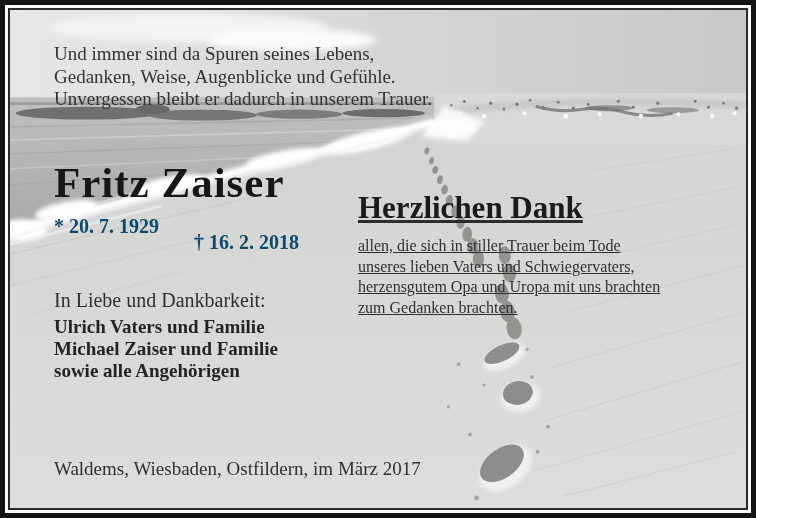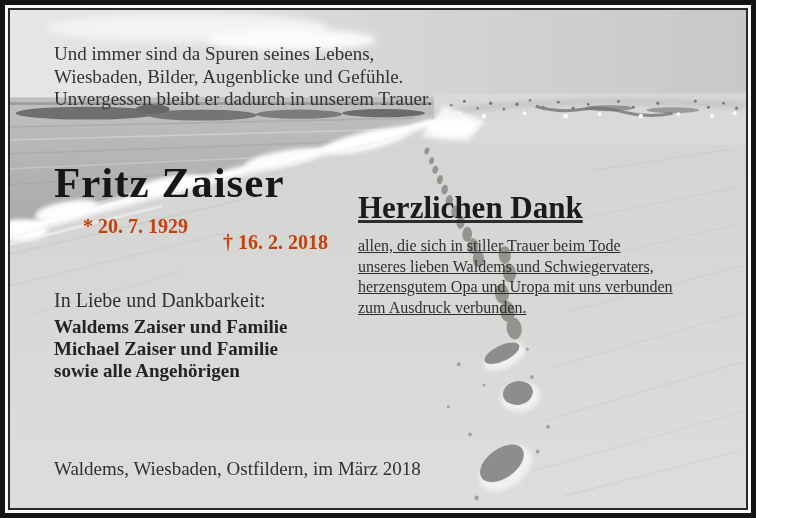--- a/index.html
+++ b/index.html
@@ -5,21 +5,21 @@
   html,body{margin:0;padding:0;background:#ffffff;}
   body{width:800px;height:518px;position:relative;font-family:"Liberation Serif","DejaVu Serif",serif;}
   .card{position:absolute;left:0;top:0;width:756px;height:518px;box-sizing:border-box;
         border:5px solid #141414;background:#fafafa;}
   .photo{position:absolute;left:3px;top:3px;right:3px;bottom:3px;box-sizing:border-box;
          border:2px solid #2a2a2a;overflow:hidden;background:#d8d8d6;}
   .photo svg{position:absolute;left:0;top:0;width:100%;height:100%;}
   .txt{position:absolute;color:#2d2d2d;}
   .verse{left:44px;top:33px;font-size:19px;line-height:22.6px;color:#333331;}
   .name{left:44px;top:149px;font-size:43px;line-height:48px;font-weight:bold;color:#171717;letter-spacing:1px;}
-  .dates{left:44px;top:205px;width:300px;height:26px;font-size:20px;font-weight:bold;color:#c2410c;margin-left:29px;}
+  .dates{left:44px;top:205px;width:300px;height:26px;font-size:20px;font-weight:bold;color:#0c4a6e;}
   .dates .birth{position:absolute;left:0;top:0;}
   .dates .death{position:absolute;left:140px;top:16px;}
   .dates .sym{display:inline-block;margin-right:5px;}
   .intro{left:44px;top:279px;font-size:20px;color:#30302e;}
   .mourners{left:44px;top:306px;font-size:19px;line-height:21.8px;font-weight:bold;color:#242422;}
   .thanks{left:348px;top:180px;width:360px;text-decoration:underline;}
   .thanks-title{font-size:31px;line-height:36px;font-weight:bold;color:#1b1b1b;margin-bottom:10px;}
   .thanks-lines{font-size:16px;line-height:20.6px;color:#30302e;}
   .thanks-lines div{white-space:nowrap;}
   .verse div,.mourners div{white-space:nowrap;}
@@ -189,48 +189,48 @@
             <circle cx="467" cy="400" r="1.6"></circle>
           <circle cx="551" cy="342" r="1.6"></circle>
             <circle cx="562" cy="445" r="2"></circle>
             <circle cx="505" cy="378" r="1.6"></circle>
         </g>
       </g>
     </svg>
 
     <div class="txt verse">
       <div>Und immer sind da Spuren seines Lebens,</div>
-      <div>Wiesbaden, Bilder, Augenblicke und Gefühle.</div>
+      <div>Gedanken, Weise, Augenblicke und Gefühle.</div>
       <div>Unvergessen bleibt er dadurch in unserem Trauer.</div>
     </div>
 
     <div class="txt name">Fritz Zaiser</div>
 
     <div class="txt dates">
       <span class="birth">
         <span class="sym">*</span><span>20. 7. 1929</span>
       </span>
       <span class="death">
         <span class="sym">†</span><span>16. 2. 2018</span>
       </span>
     </div>
 
     <div class="txt intro">In Liebe und Dankbarkeit:</div>
     <div class="txt mourners">
-      <div>Waldems Zaiser und Familie</div>
+      <div>Ulrich Vaters und Familie</div>
       <div>Michael Zaiser und Familie</div>
       <div>sowie alle Angehörigen</div>
     </div>
 
     <div class="txt thanks">
       <div class="thanks-title">Herzlichen Dank</div>
       <div class="thanks-lines">
         <div>allen, die sich in stiller Trauer beim Tode</div>
-        <div>unseres lieben Waldems und Schwiegervaters,</div>
-        <div>herzensgutem Opa und Uropa mit uns verbunden</div>
-        <div>zum Ausdruck verbunden.</div>
+        <div>unseres lieben Vaters und Schwiegervaters,</div>
+        <div>herzensgutem Opa und Uropa mit uns brachten</div>
+        <div>zum Gedanken brachten.</div>
       </div>
     </div>
 
-    <div class="txt footer">Waldems, Wiesbaden, Ostfildern, im März 2018</div>
+    <div class="txt footer">Waldems, Wiesbaden, Ostfildern, im März 2017</div>
 
   </div>
 </div>
 
 </body></html>

